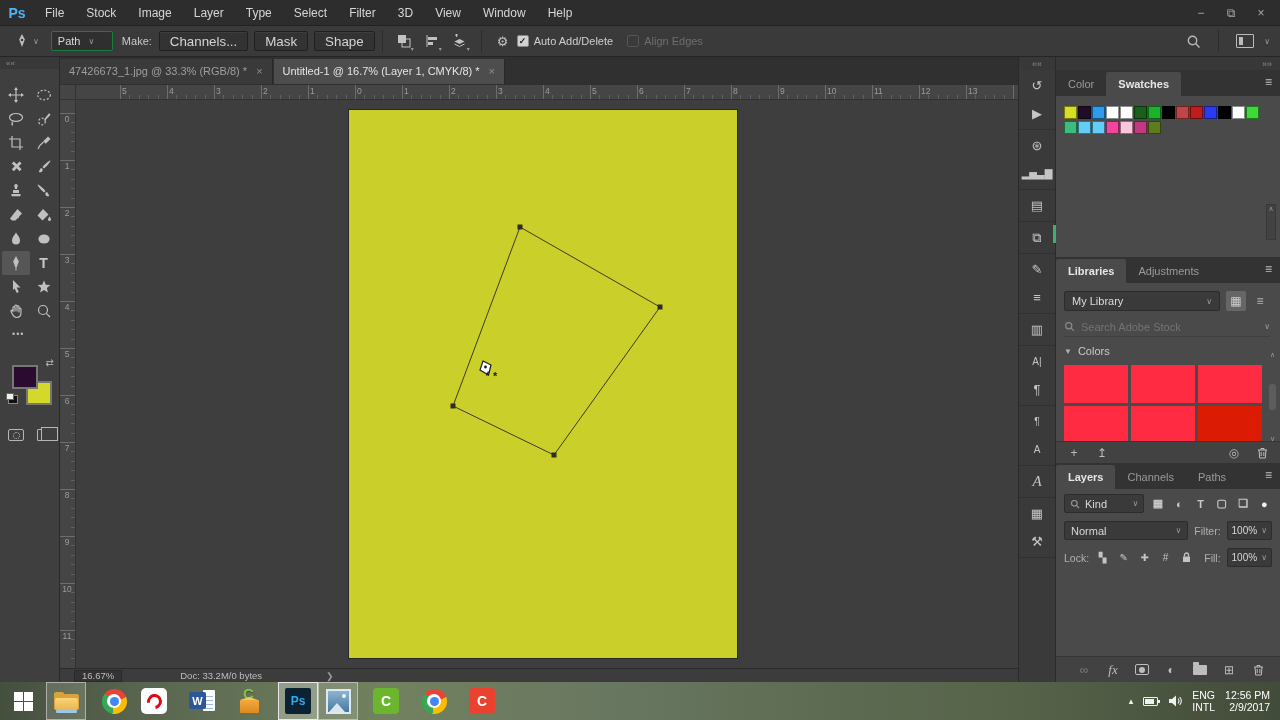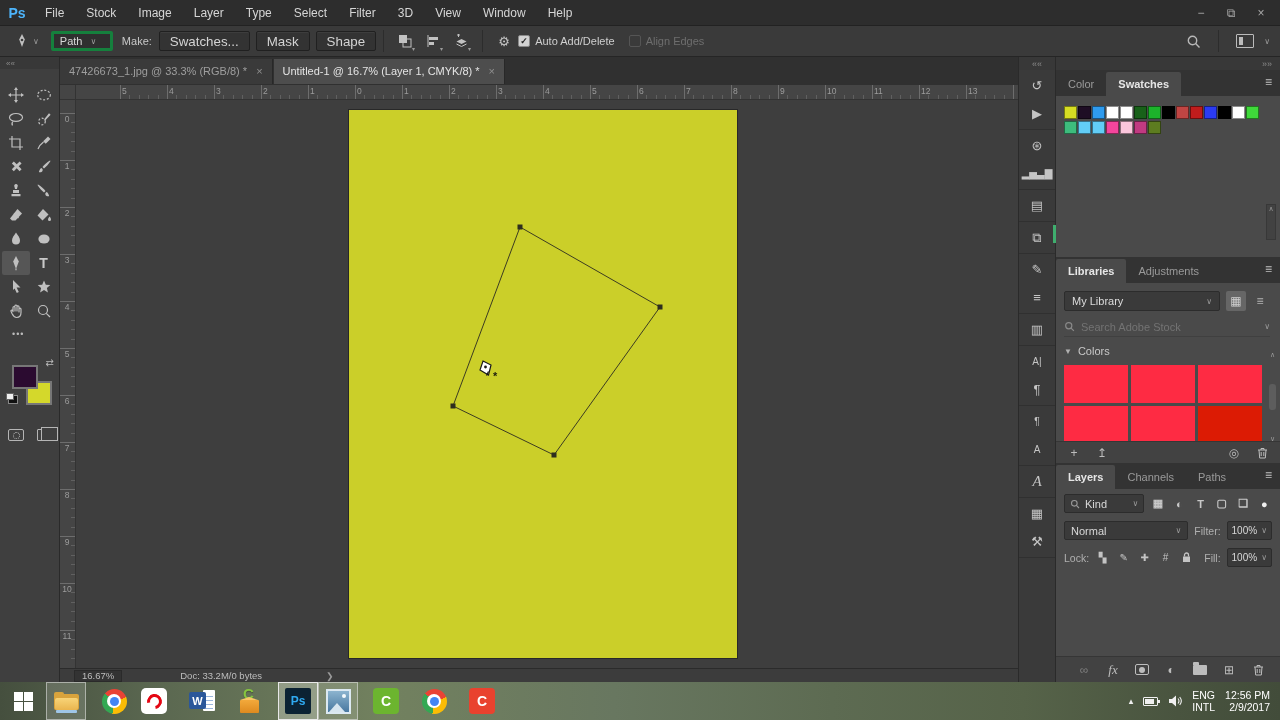--- a/index.html
+++ b/index.html
@@ -11,21 +11,21 @@
   .pslogo{width:34px;text-align:center;font-weight:bold;font-size:14px;color:#4db4fa}
   .menuitems{display:flex;align-items:center}
   .mitem{padding:0 11px;font-size:12px;color:#d6d6d6;cursor:default}
   .winctrl{margin-left:auto;display:flex;align-items:center;gap:0;margin-right:4px}
   .winbtn{width:30px;height:24px;display:flex;align-items:center;justify-content:center;color:#a8a8a8;font-size:12px}
 
   
   .optionsbar{position:absolute;left:0;top:26px;width:1280px;height:31px;background:#3a3a3a;border-bottom:1px solid #252525;display:flex;align-items:center}
   .optsep{width:1px;height:22px;background:#2c2c2c;margin:0 7px}
   .toolpreset{display:flex;align-items:center;margin-left:14px;gap:3px}
-  .psel{height:20px;background:#2f2f2f;border:3px solid #15803d;border-radius:2px;display:flex;align-items:center;padding:0 6px;gap:8px;color:#d8d8d8}
+  .psel{height:20px;background:#2f2f2f;border:1px solid #15803d;border-radius:2px;display:flex;align-items:center;padding:0 6px;gap:8px;color:#d8d8d8}
   .chev{font-size:8px;color:#9a9a9a}
   .pbtn{height:20px;background:#333;border:1px solid #202020;border-radius:2px;display:flex;align-items:center;padding:0 10px;color:#d4d4d4;box-shadow:inset 0 1px 0 rgba(255,255,255,.05)}
   .optlabel{color:#c8c8c8;margin:0 7px 0 9px}
   .opticon{position:relative;width:20px;height:20px;display:flex;align-items:center;justify-content:center;color:#c2c2c2;font-size:13px;margin:0 4px}
   .opticon .sub{position:absolute;right:0;bottom:-1px;font-size:6px;color:#9a9a9a}
   .cb{width:12px;height:12px;background:#d2d2d2;border:1px solid #8a8a8a;border-radius:2px;display:flex;align-items:center;justify-content:center;font-size:9px;color:#222;font-weight:bold}
   .cb.off{background:#3a3a3a;border-color:#555}
   .cblabel{margin:0 14px 0 5px;color:#cfcfcf}
   .cblabel.dis{color:#6e6e6e}
   .optright{margin-left:auto;display:flex;align-items:center;margin-right:10px;gap:10px}
@@ -236,21 +236,21 @@
             <circle cx="8" cy="7" r="1.3" fill="#3a3a3a"></circle>
           </svg>
       </span>
       <span class="chev">∨</span>
     </div>
     <div class="psel" style="width:62px;margin-left:12px">
       <span>Path</span>
       <span class="chev">∨</span>
     </div>
     <span class="optlabel">Make:</span>
-    <button class="pbtn">Swatches...</button>
+    <button class="pbtn">Channels...</button>
     <button class="pbtn" style="margin-left:6px">Mask</button>
     <button class="pbtn" style="margin-left:6px">Shape</button>
     <span class="optsep"></span>
     <span class="opticon">
       <svg class="icon" width="14" height="14" viewBox="0 0 14 14">
           <rect x="1" y="1" width="8" height="8" fill="#c2c2c2"></rect>
           <rect x="5" y="5" width="8" height="8" fill="none" stroke="#c2c2c2"></rect>
         </svg>
       <span class="sub">▾</span>
     </span>

